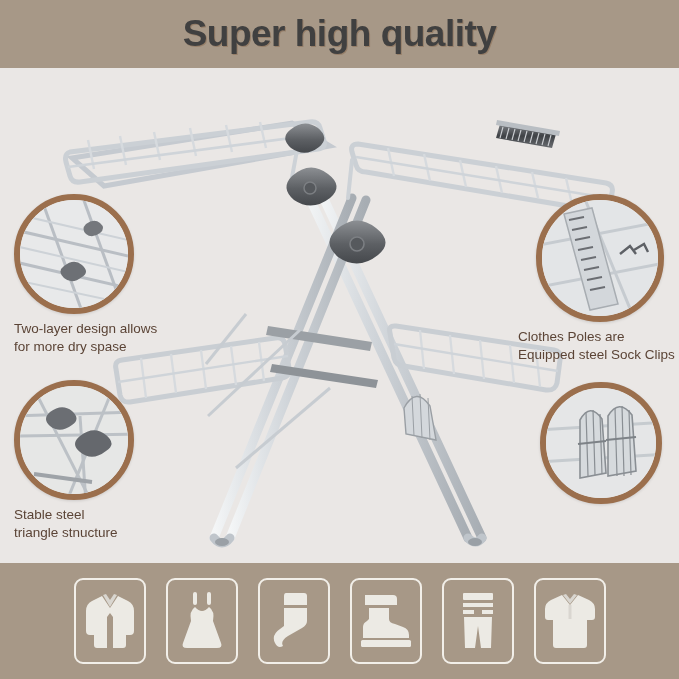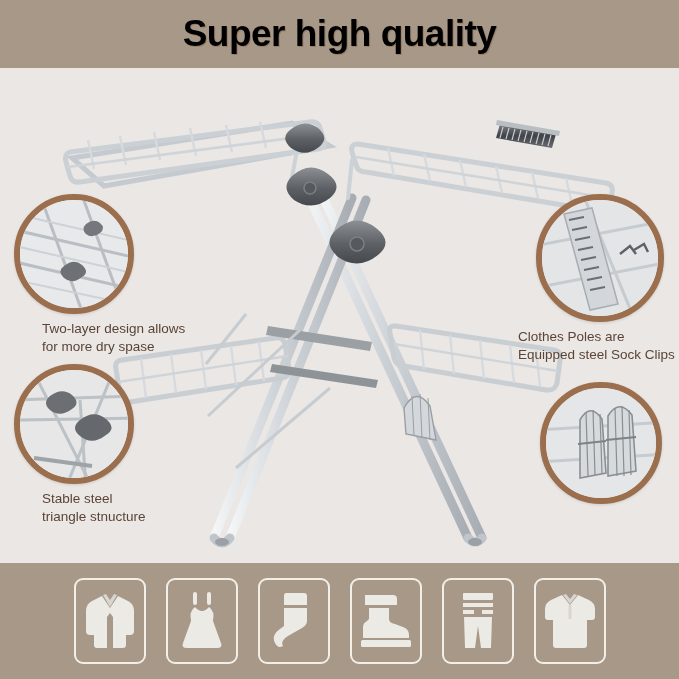--- a/index.html
+++ b/index.html
@@ -10,21 +10,21 @@
     position:relative;
   }
 
   
   #header-band {
     position:absolute; left:0; top:0; width:679px; height:68px;
     background:#a79887;
     display:flex; align-items:center; justify-content:center;
   }
   #header-title {
-    font-size:37px; font-weight:bold; color:#000000;
+    font-size:37px; font-weight:bold; color:#404040;
     letter-spacing:-0.5px;
     text-shadow:1px 1px 0 rgba(120,80,50,.35);
     font-family:"Liberation Sans", sans-serif;
   }
 
   
   #stage {
     position:absolute; left:0; top:68px; width:679px; height:495px;
     background:#eae7e5; overflow:hidden;
   }
@@ -41,26 +41,25 @@
     overflow:hidden;
     position:relative;
     box-shadow:0 1px 3px rgba(0,0,0,.13);
   }
   .callout-circle svg { position:absolute; left:0; top:0; }
   .callout-label {
     font-size:13.5px; color:#5b4436; line-height:1.32;
     font-family:"Liberation Sans", sans-serif;
     white-space:pre-line;
     margin-top:6px;
-    margin-left:28px;
   }
 
   #callout-two-layer       { left:14px;  top:126px; }
   #callout-sock-clips      { left:536px; top:126px; }
-  #callout-triangle        { left:14px;  top:296px; }
+  #callout-triangle        { left:14px;  top:312px; }
   #callout-shoe-rack       { left:540px; top:314px; }
 
   #callout-two-layer  .callout-circle,
   #callout-triangle   .callout-circle { width:120px; height:120px; }
   #callout-sock-clips .callout-circle { width:128px; height:128px; }
   #callout-shoe-rack  .callout-circle { width:122px; height:122px; }
 
   #callout-sock-clips .callout-label,
   #callout-shoe-rack  .callout-label { margin-left:-18px; }
 

